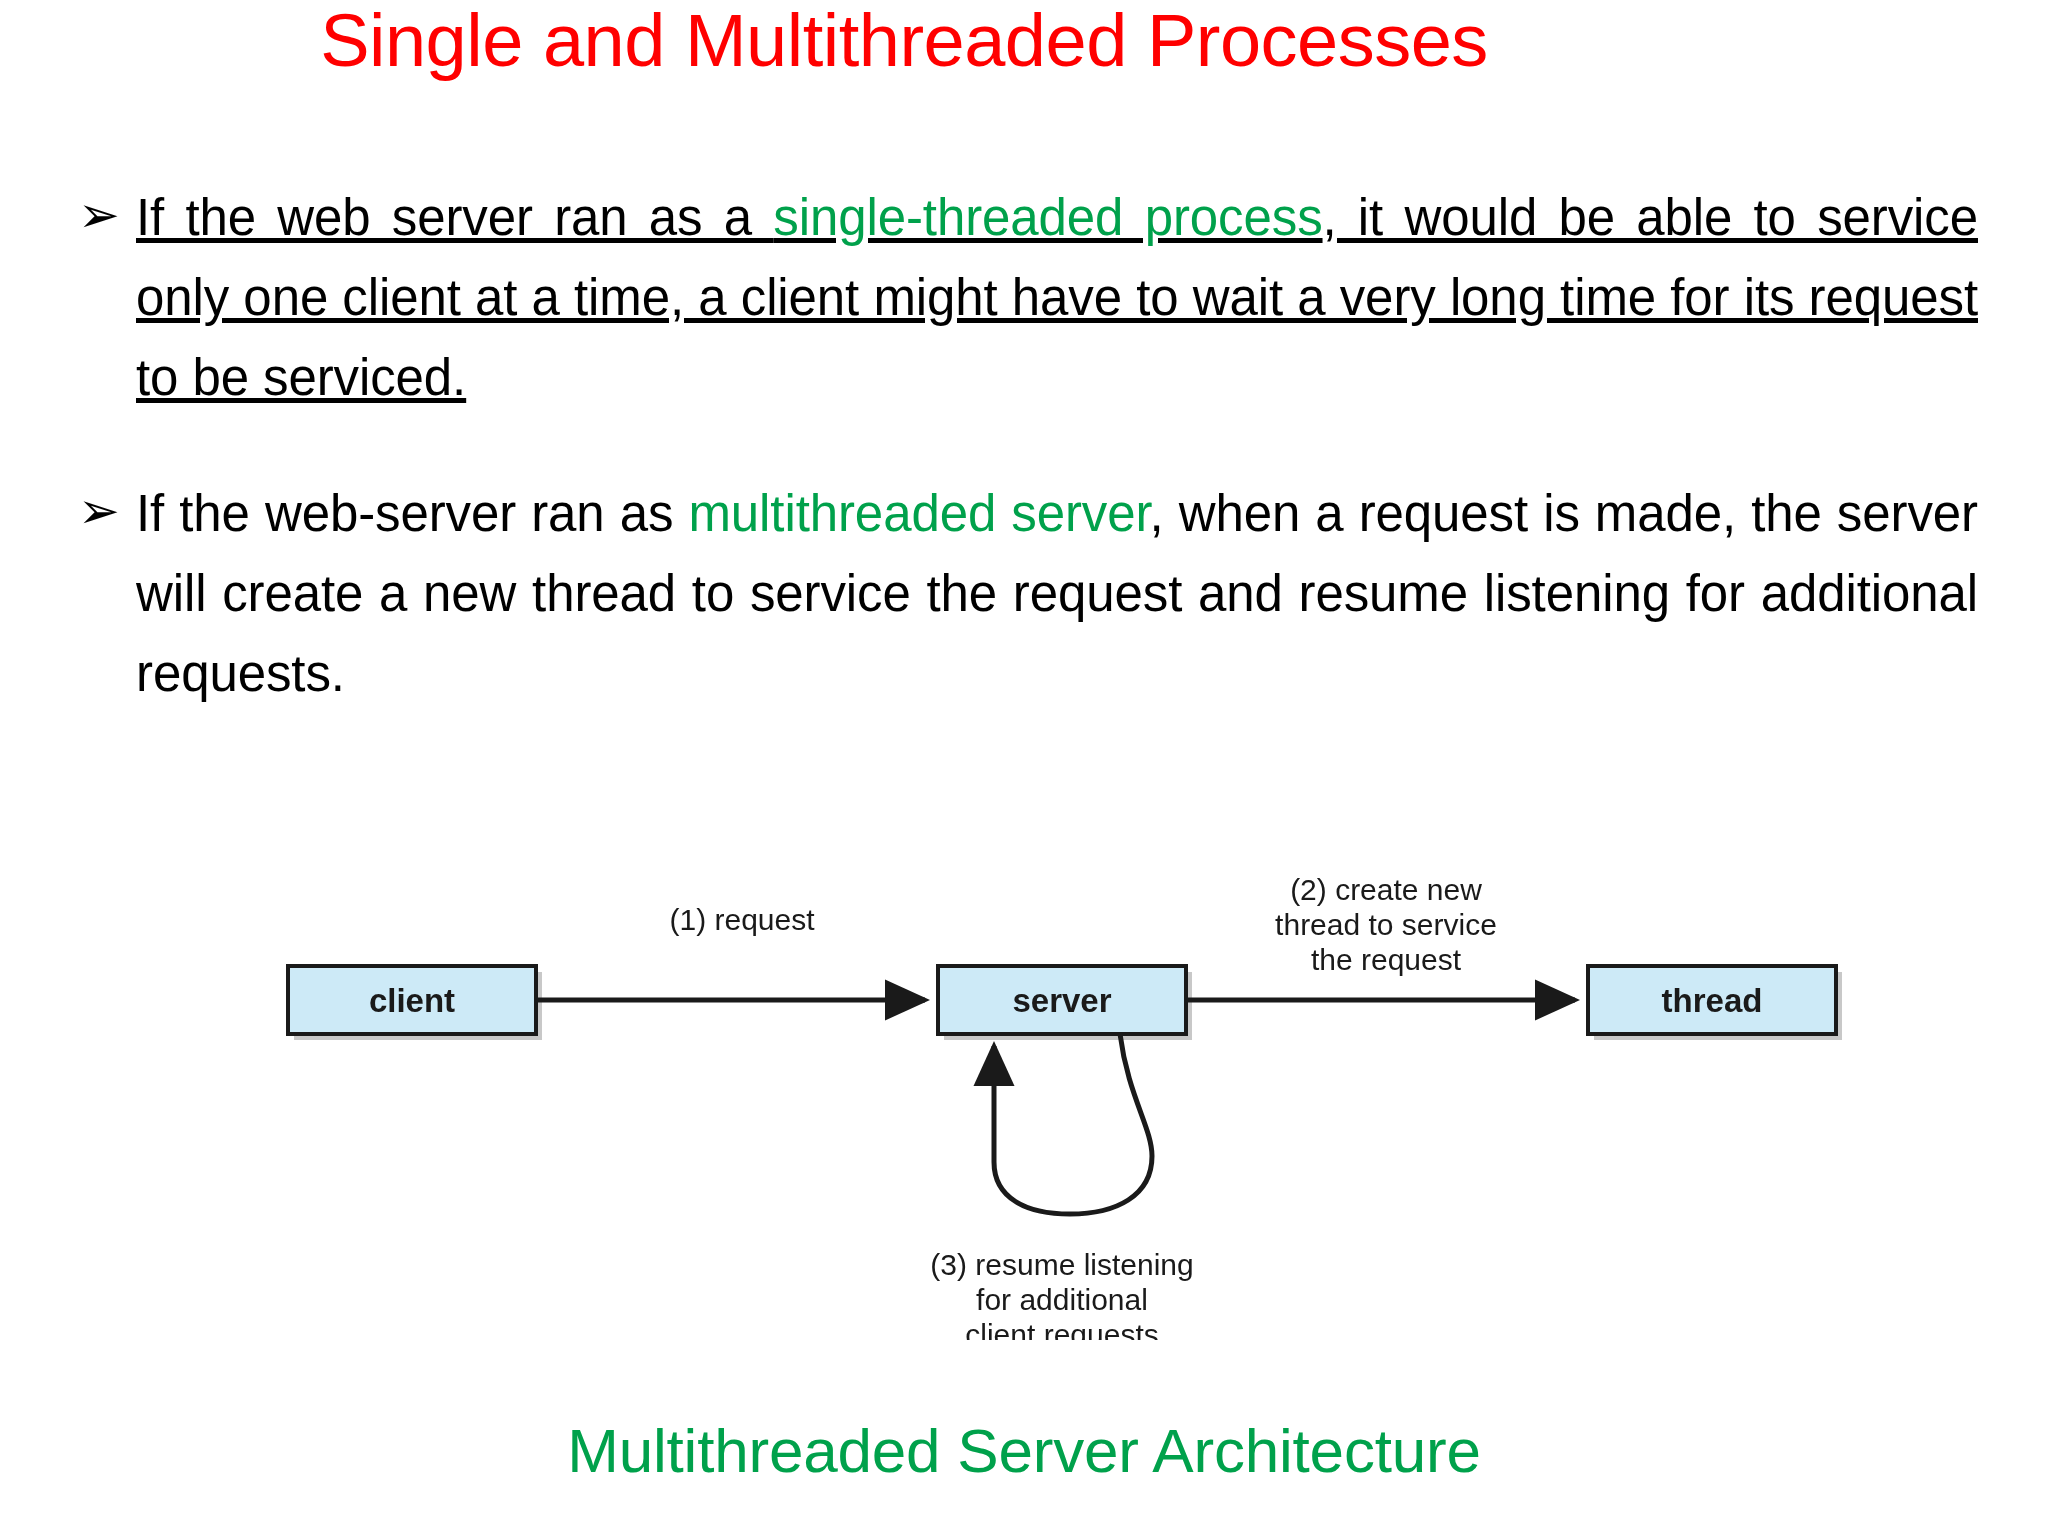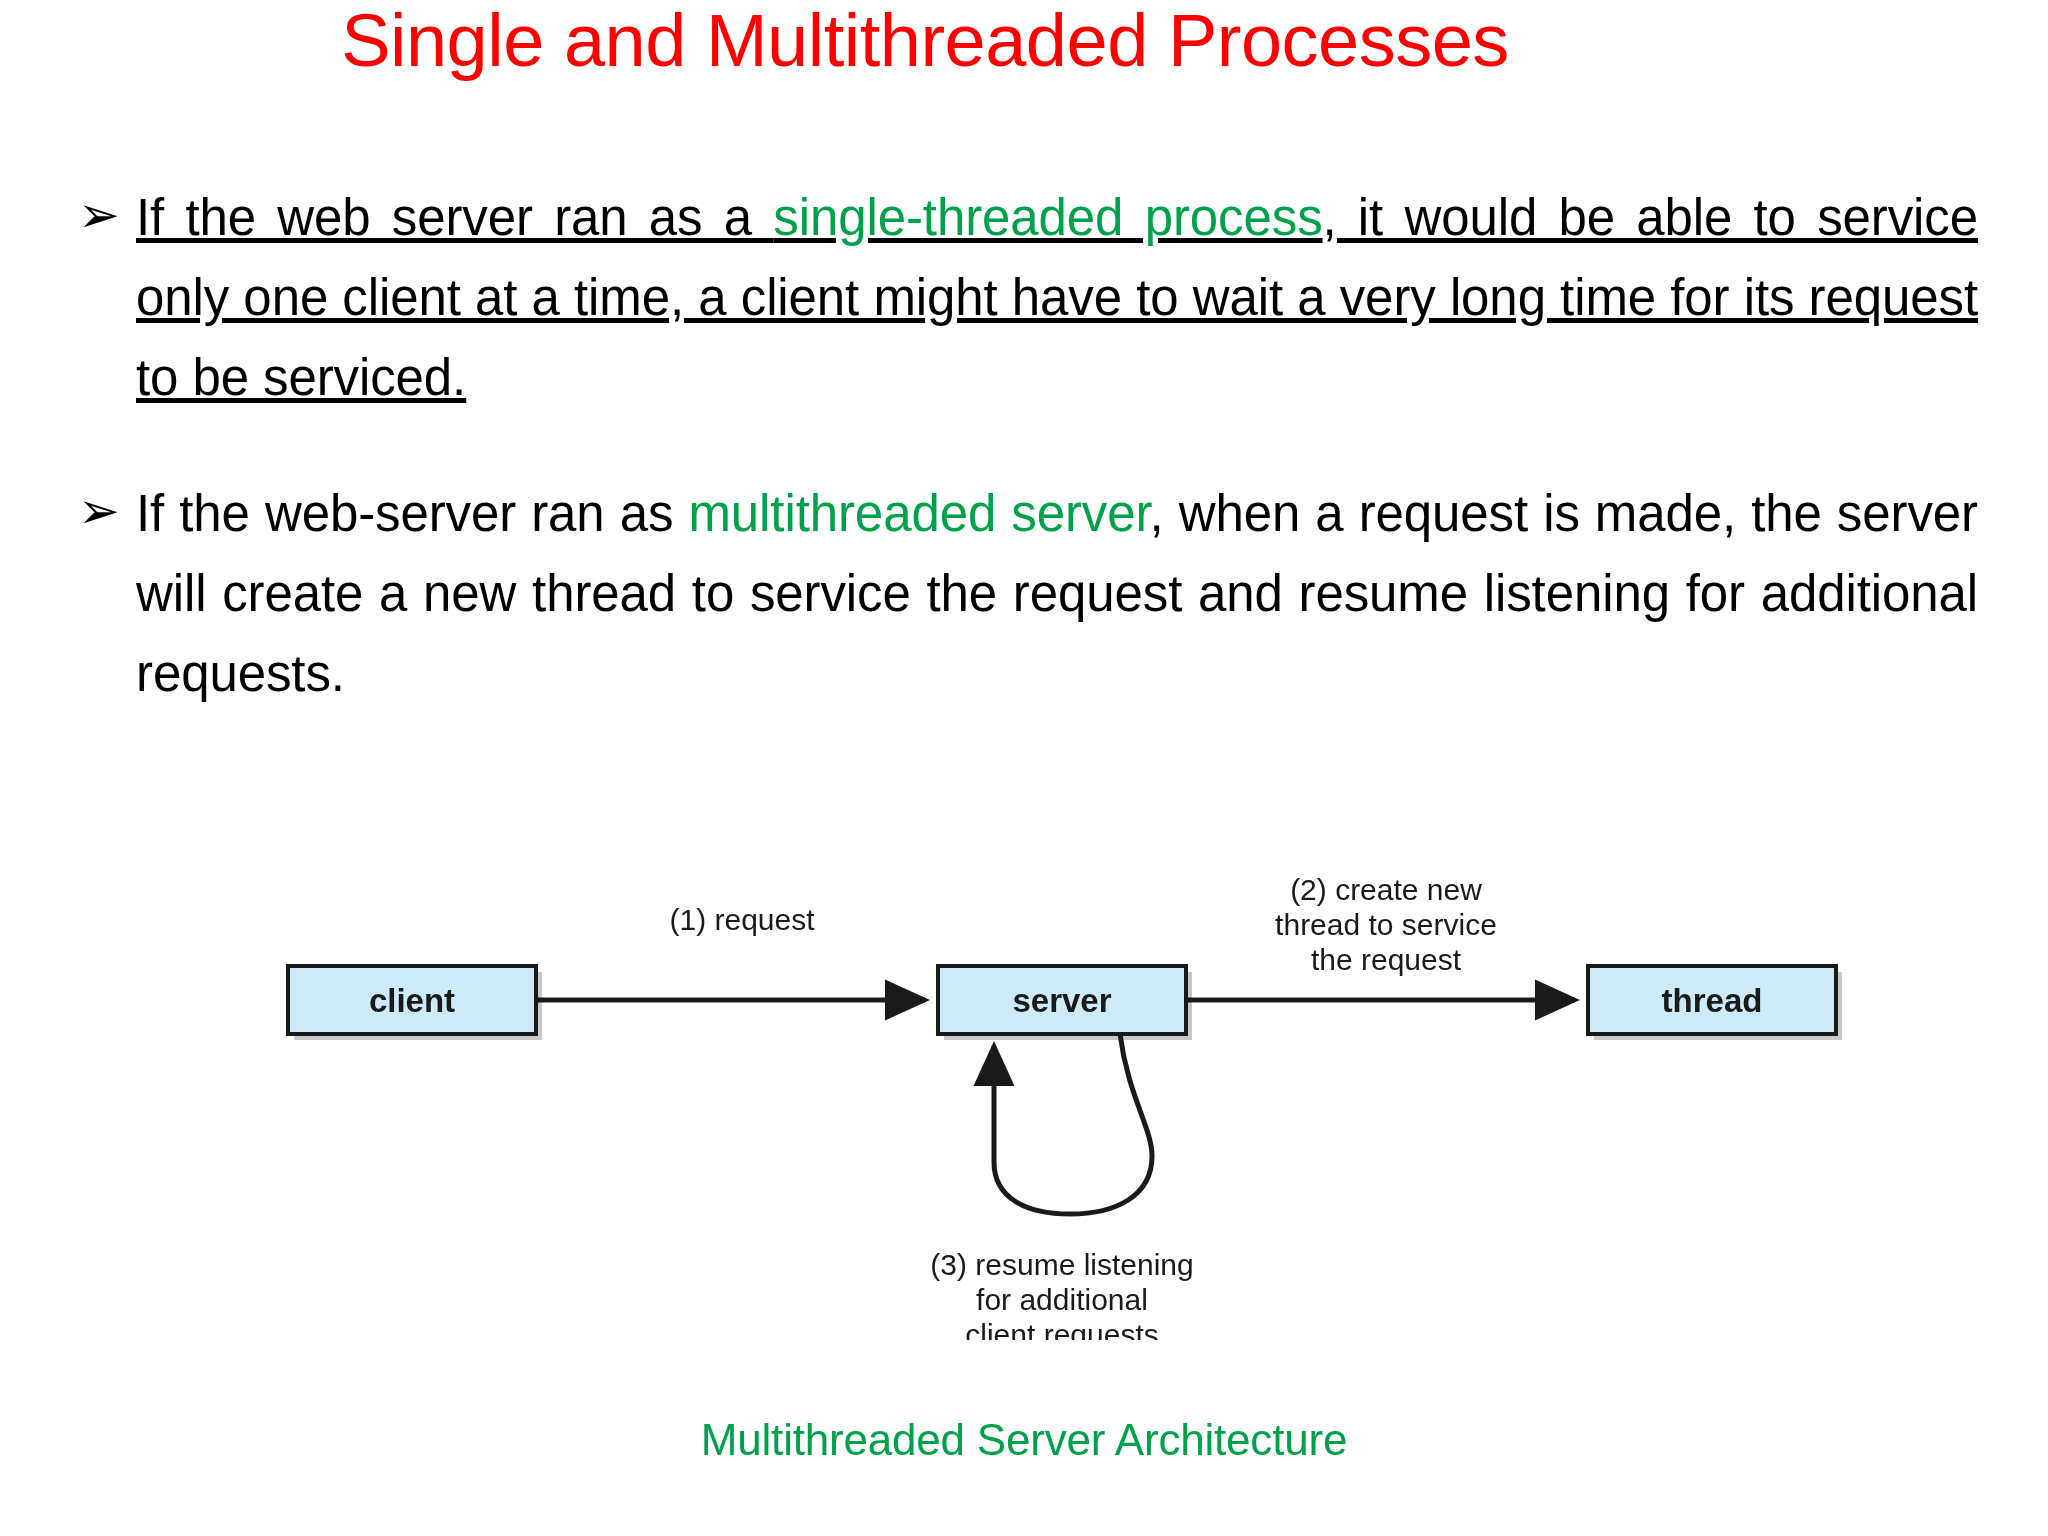--- a/index.html
+++ b/index.html
@@ -24,21 +24,20 @@
     left: 0;
     width: 1808px;
     text-align: center;
     font-family: "Liberation Sans", sans-serif;
     font-size: 74px;
     font-weight: 400;
     line-height: 1.0;
     color: #ff0000;
     letter-spacing: -0.5px;
     white-space: nowrap;
-    padding-left: 21px;
   }
 
   
   .body-block {
     position: absolute;
     left: 78px;
     top: 178px;
     width: 1900px;
   }
   .bullet-row {
@@ -97,21 +96,21 @@
   }
 
   
   .caption {
     position: absolute;
     top: 1415px;
     left: 0;
     width: 2048px;
     text-align: center;
     font-family: "Liberation Sans", sans-serif;
-    font-size: 44px;
+    font-size: 62px;
     font-weight: 400;
     color: #00a14b;
     letter-spacing: -0.2px;
     white-space: nowrap;
   }
 </style>
 </head>
 <body>
 
 <div class="slide-title">Single and Multithreaded Processes</div>

